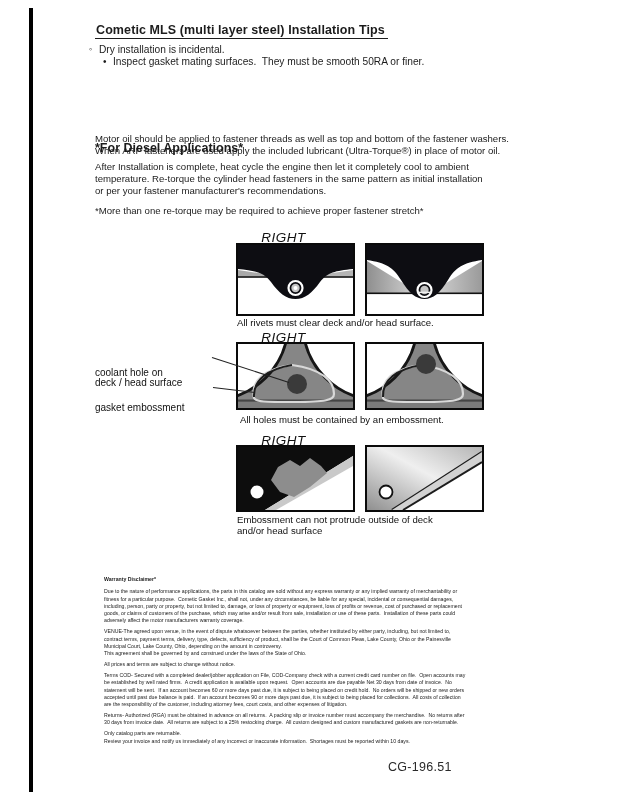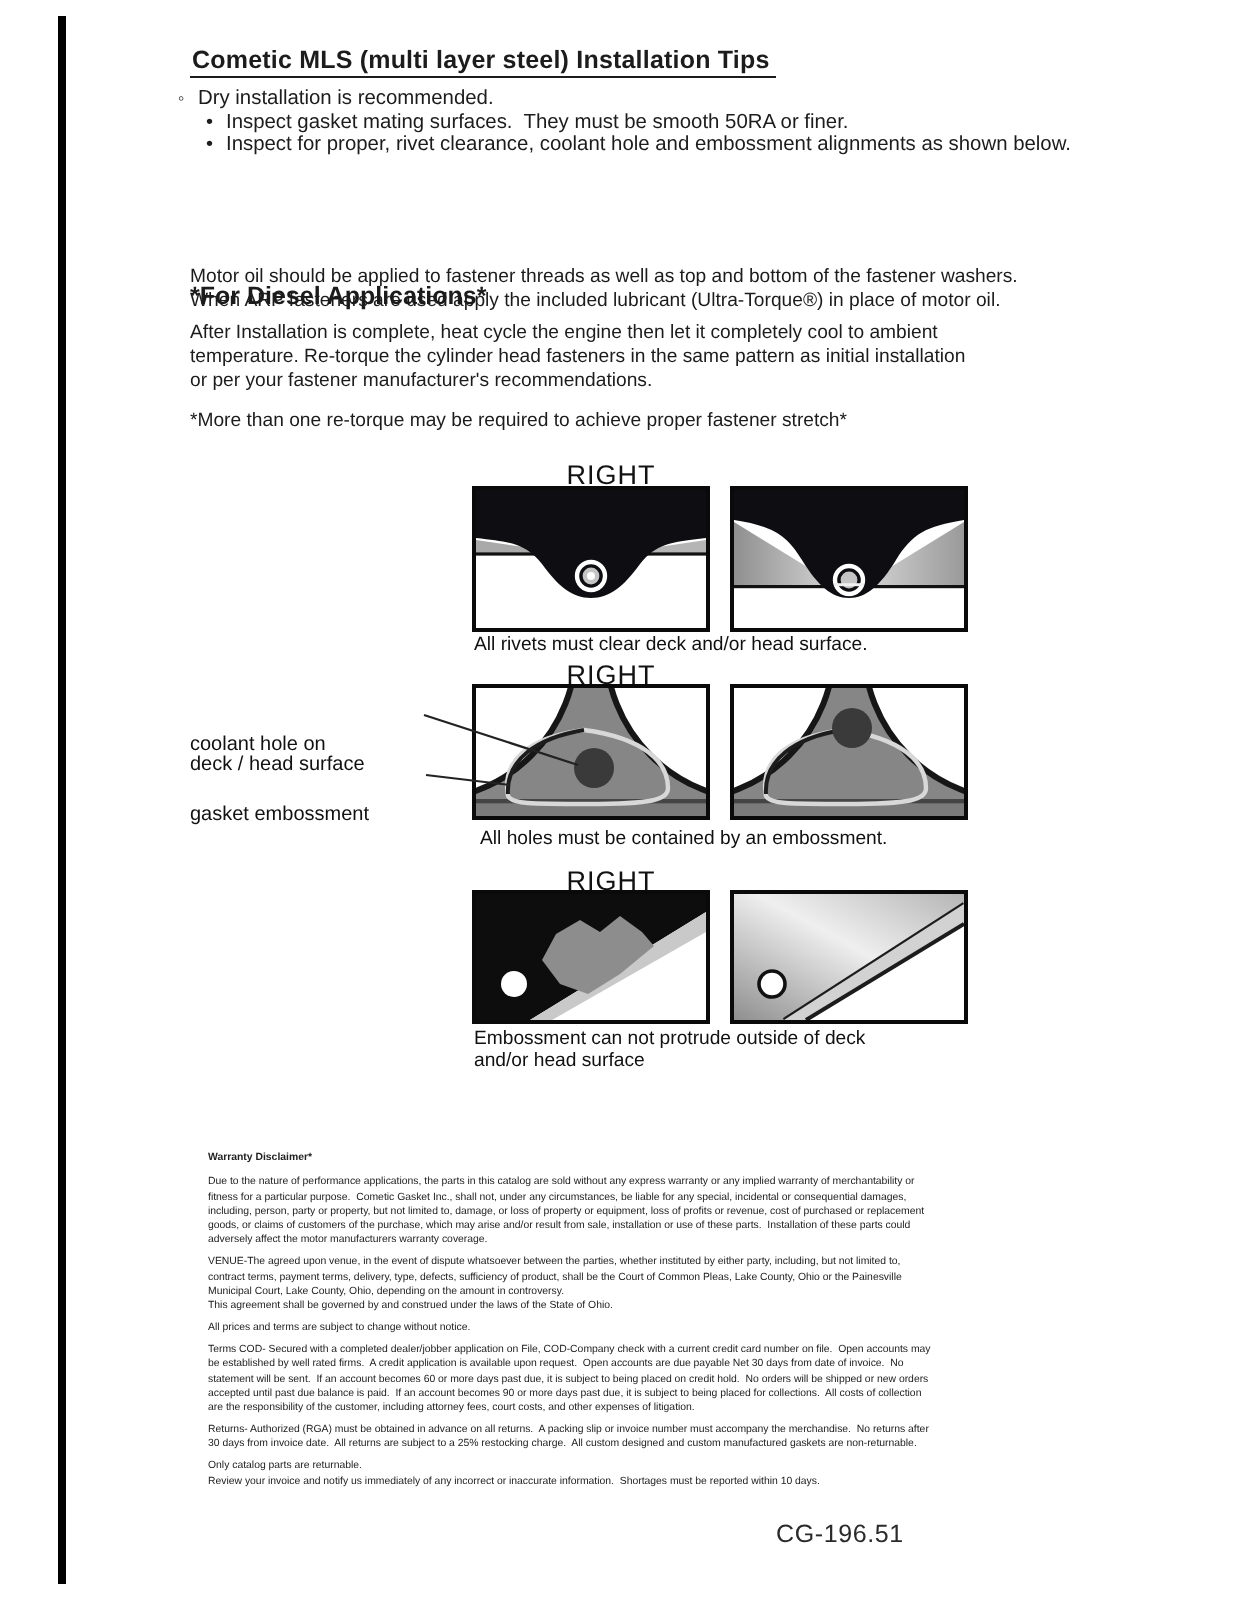--- a/index.html
+++ b/index.html
@@ -25,21 +25,21 @@
   
   .diesel-h{left:95px;top:117px;font-size:12.5px;font-weight:bold;margin-top:24px;}
   .para{font-size:9.6px;line-height:11.9px;width:470px;}
   .p1{left:95px;top:133px;}
   .p2{left:95px;top:161px;}
   .p3{left:95px;top:205px;}
   
   .dlabel{width:119px;text-align:center;font-size:13.5px;letter-spacing:.5px;color:#111;}
   .dbox{width:115px;border:2px solid #0a0a0a;background:#fff;line-height:0;}
   .dcap{font-size:9.6px;line-height:10.8px;color:#111;}
-  .lab-l{left:246px;} .lab-r{left:365px;margin-top:42px;}
+  .lab-l{left:224px;font-style:italic;} .lab-r{left:365px;margin-top:42px;}
   .row1-lab{top:230px;} .row2-lab{top:330px;} .row3-lab{top:433px;}
   .row1-box{top:243px;height:69px;} .row2-box{top:342px;height:64px;} .row3-box{top:445px;height:63px;}
   .box-l{left:236px;} .box-r{left:365px;}
   .cap1{left:237px;top:318px;} .cap2{left:240px;top:415px;} .cap3{left:237px;top:515px;}
   
   .ann{font-size:10px;line-height:10.4px;text-align:left;color:#111;margin-top:23px;}
   .ann1{left:95px;top:345px;width:115px;}
   .ann2{left:95px;top:380px;width:118px;}
   .overlay{left:0;top:0;pointer-events:none;}
   
@@ -50,23 +50,22 @@
   .footer-code{left:388px;top:760px;font-size:12.5px;color:#2a2a2a;letter-spacing:.3px;}
 </style>
 </head>
 <body>
 
 <div class="abs edge-bar"></div>
 
 <div class="abs doc-title">Cometic MLS (multi layer steel) Installation Tips</div>
 
 <div class="abs intro">
-  <div class="b"><span class="txt">Dry installation is recommended.</span></div>
+  <div class="b"><span class="txt">Dry installation is incidental.</span></div>
   <div class="sub"><span class="txt">Inspect gasket mating surfaces.  They must be smooth 50RA or finer.</span></div>
-  <div class="sub"><span class="txt">Inspect for proper, rivet clearance, coolant hole and embossment alignments as shown below.</span></div>
 </div>
 
 <div class="abs diesel-h">*For Diesel Applications*</div>
 <div class="abs para p1 txt">Motor oil should be applied to fastener threads as well as top and bottom of the fastener washers.
 When ARP fasteners are used apply the included lubricant (Ultra-Torque®) in place of motor oil.</div>
 <div class="abs para p2 txt">After Installation is complete, heat cycle the engine then let it completely cool to ambient
 temperature. Re-torque the cylinder head fasteners in the same pattern as initial installation
 or per your fastener manufacturer's recommendations.</div>
 <div class="abs para p3 txt">*More than one re-torque may be required to achieve proper fastener stretch*</div>
 

